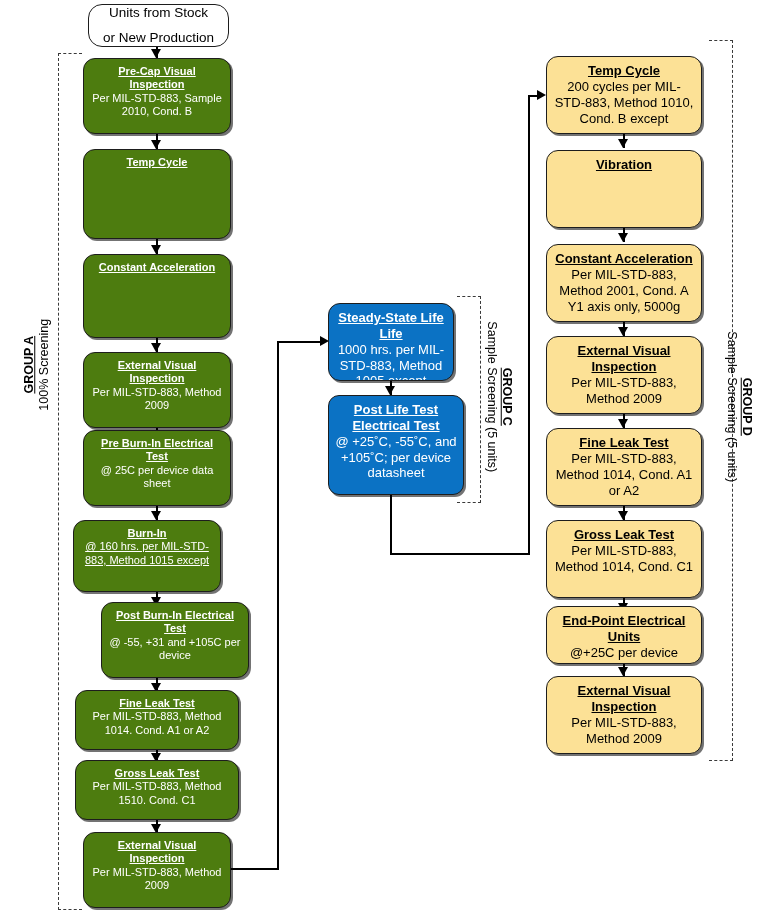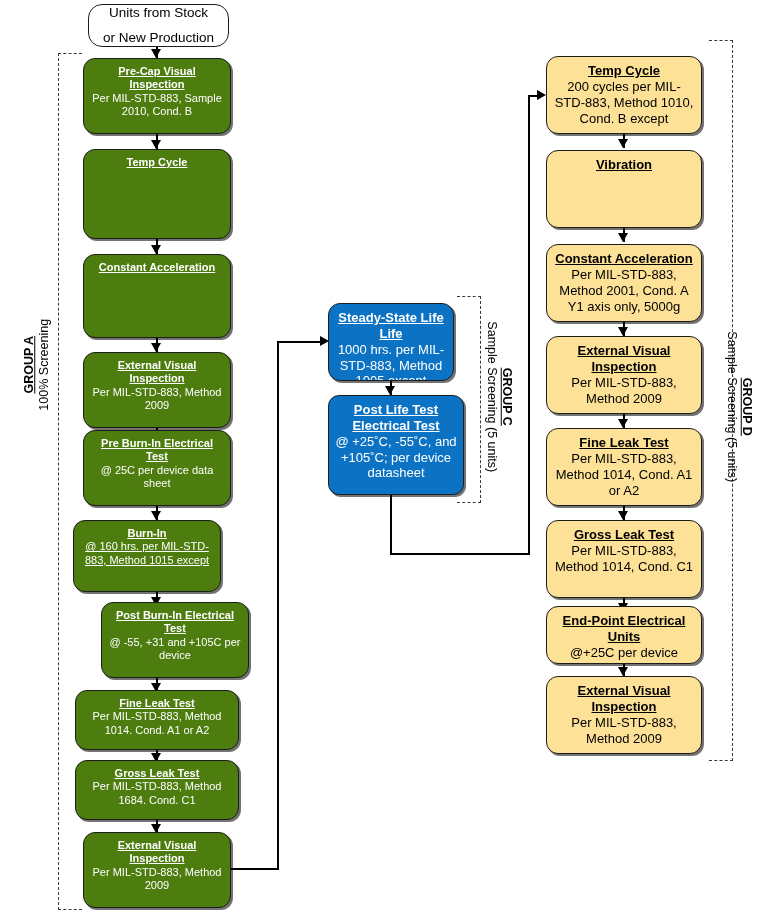--- a/index.html
+++ b/index.html
@@ -171,21 +171,21 @@
 
   <div class="node green" style="left:75px; top:690px; width:164px; height:60px;">
     <span class="ttl">Fine Leak Test</span>
     <span class="bdy">Per MIL-STD-883, Method 1014. Cond. A1 or A2</span>
   </div>
   <div class="conn v" style="left:156px; top:750px; height:10px;"></div>
   <div class="arrow-down" style="left:151px; top:753px;"></div>
 
   <div class="node green" style="left:75px; top:760px; width:164px; height:60px;">
     <span class="ttl">Gross Leak Test</span>
-    <span class="bdy">Per MIL-STD-883, Method 1684. Cond. C1</span>
+    <span class="bdy">Per MIL-STD-883, Method 1510. Cond. C1</span>
   </div>
   <div class="conn v" style="left:156px; top:820px; height:12px;"></div>
   <div class="arrow-down" style="left:151px; top:824px;"></div>
 
   <div class="node green" style="left:83px; top:832px; width:148px; height:76px;">
     <span class="ttl">External Visual Inspection</span>
     <span class="bdy">Per MIL-STD-883, Method 2009</span>
   </div>
 
   <div class="conn h" style="left:231px; top:868px; width:48px;"></div>

